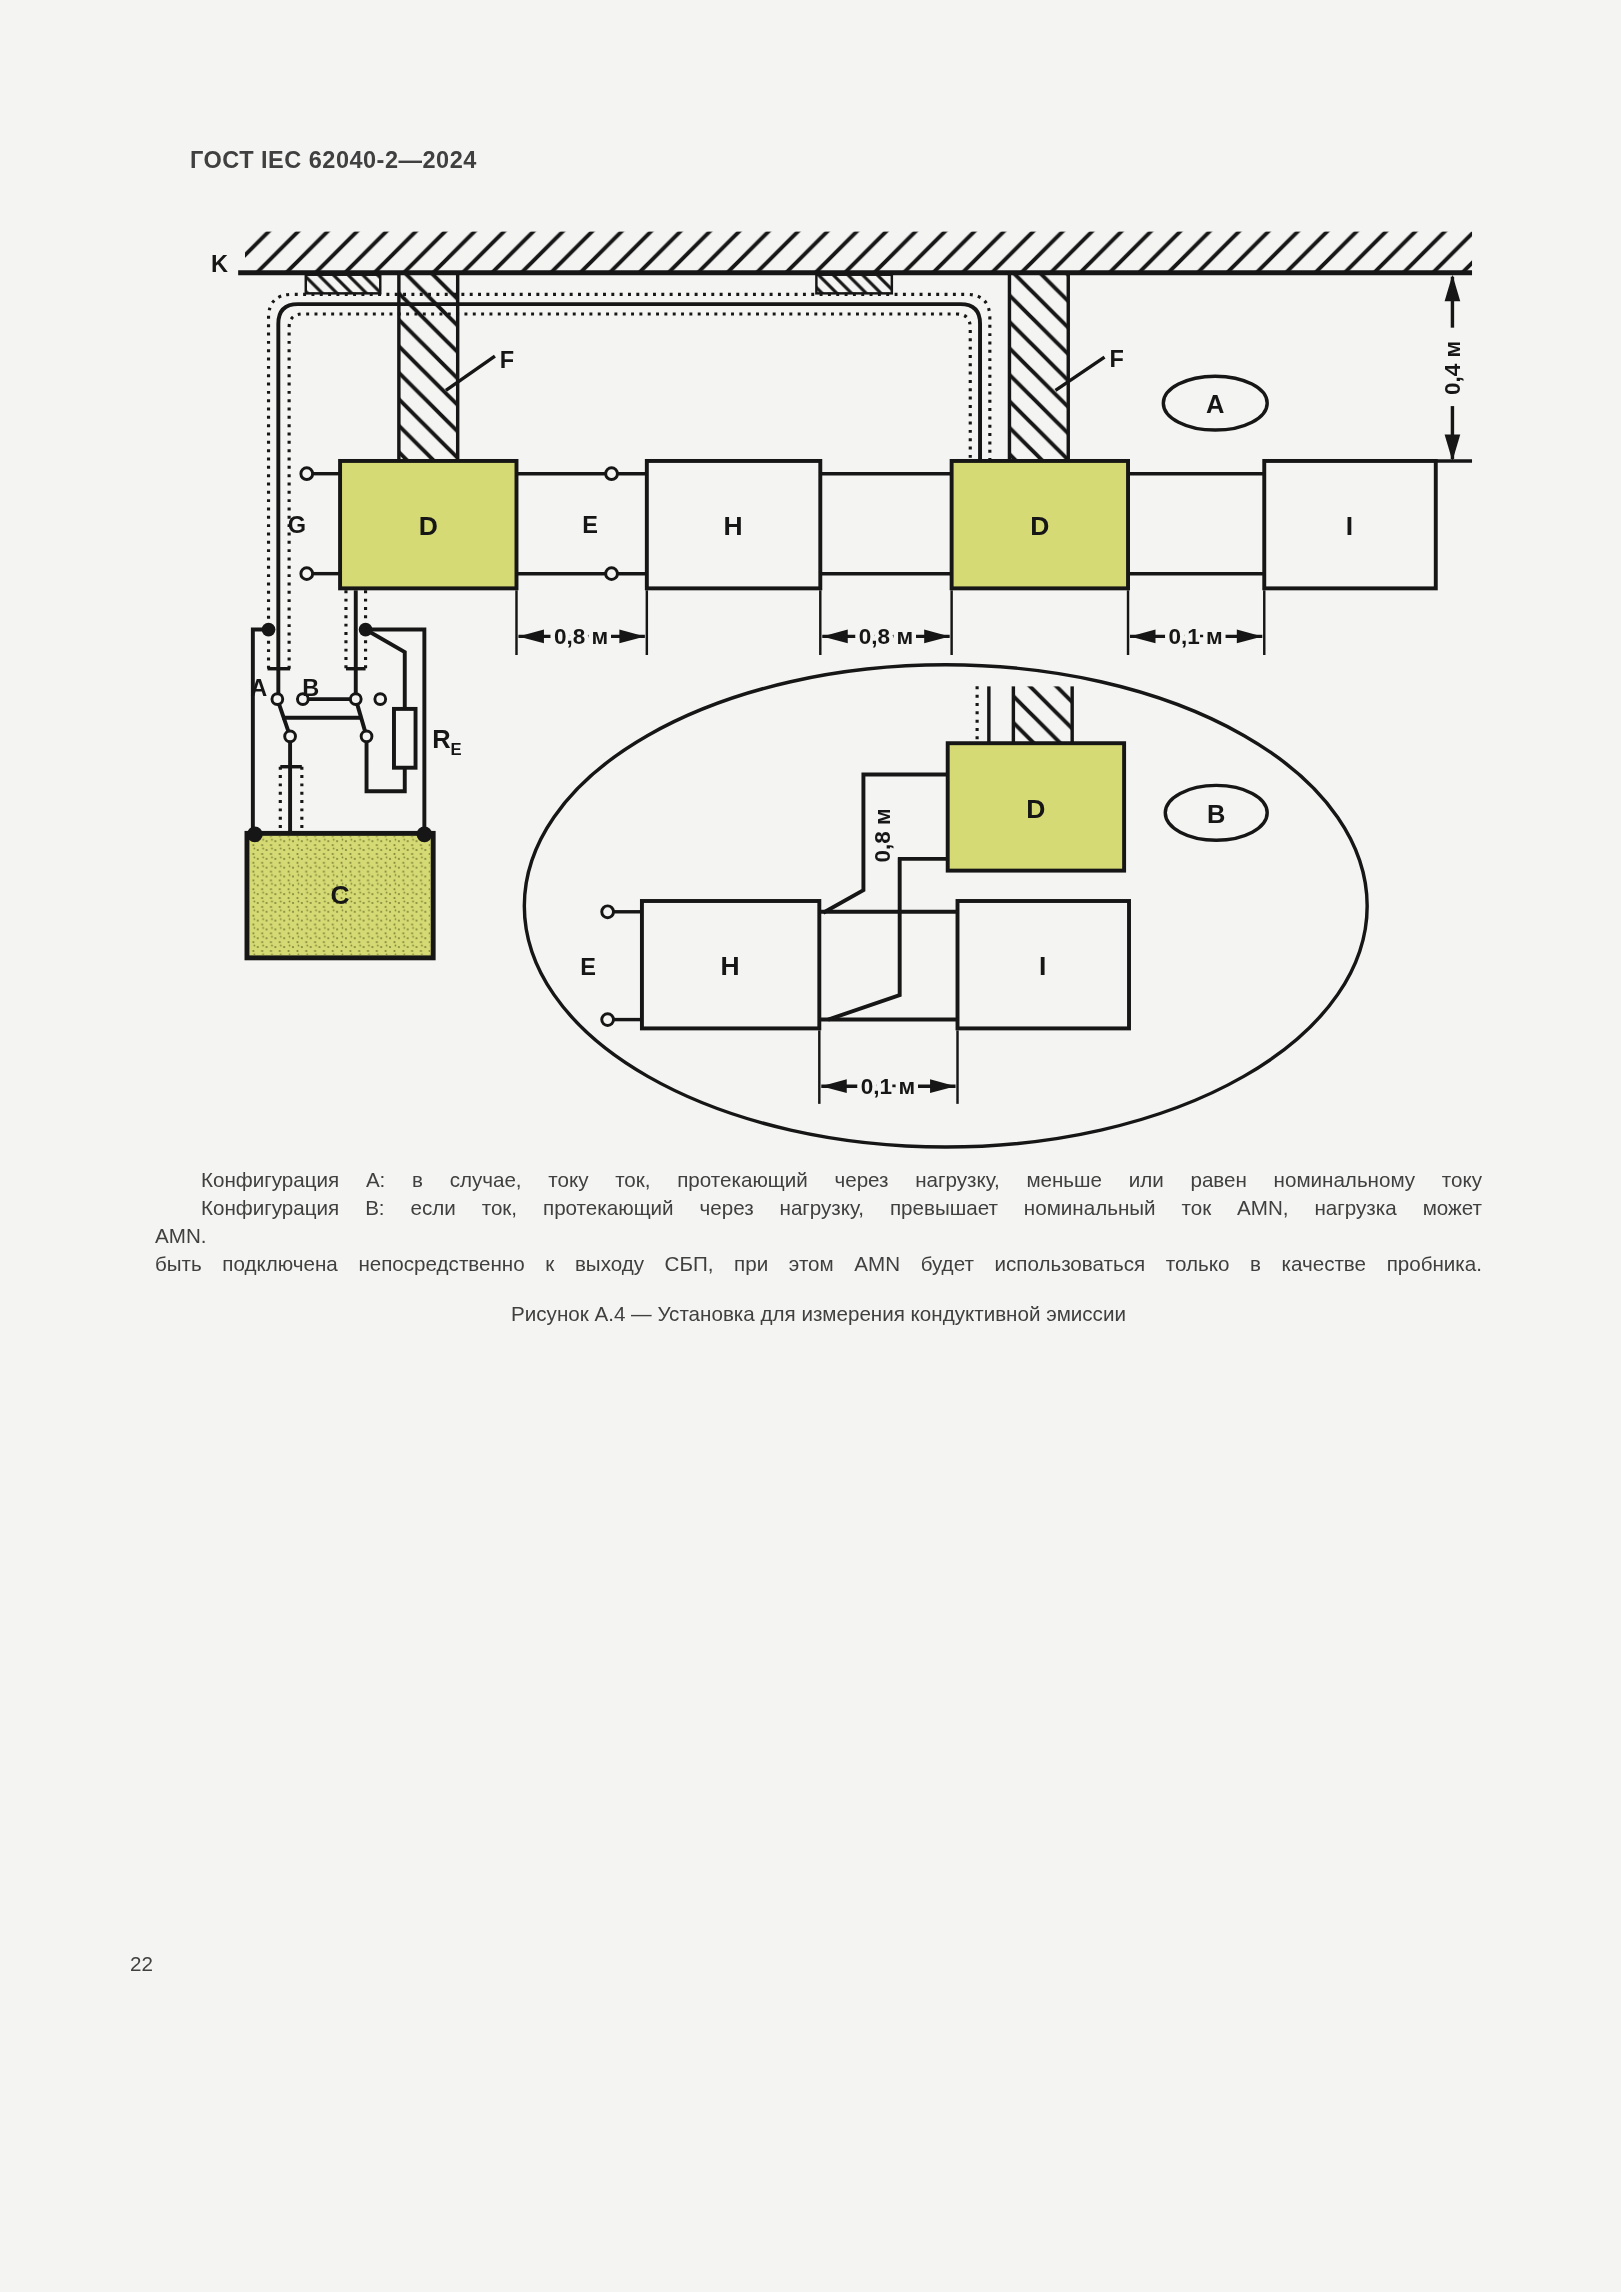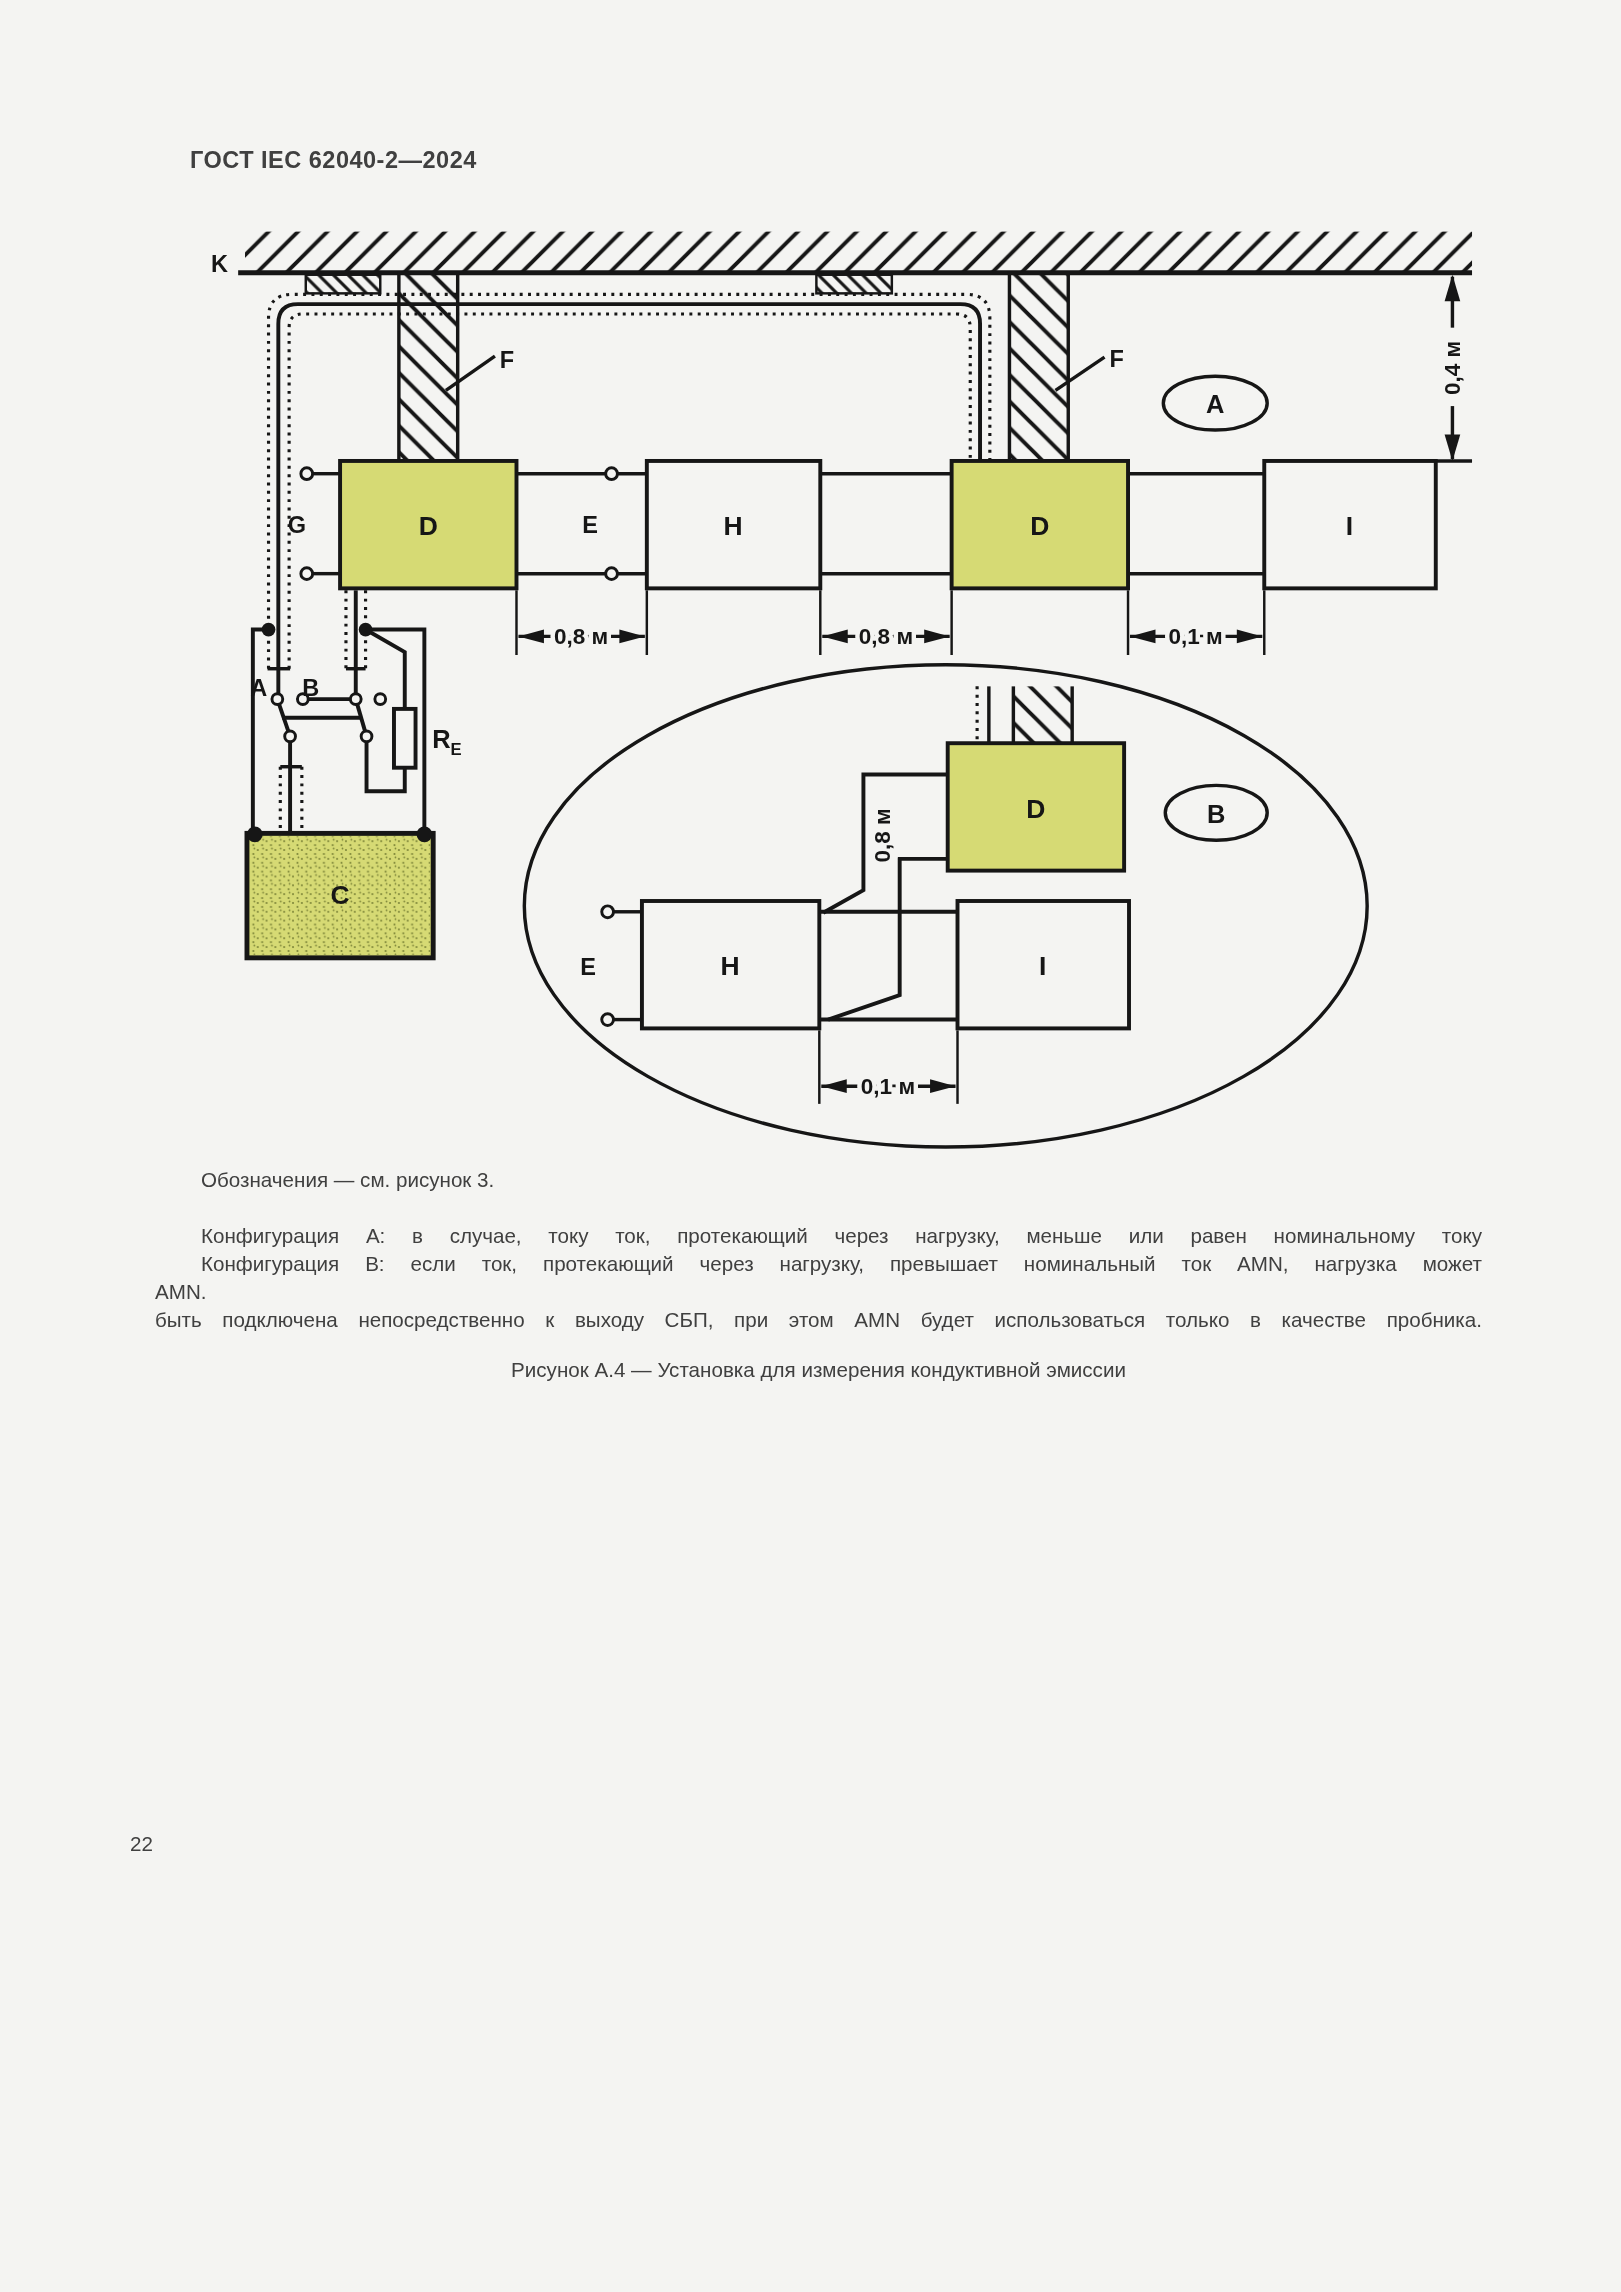--- a/index.html
+++ b/index.html
@@ -6,21 +6,21 @@
   .page{position:relative;width:1621px;height:2293px;background:#f4f4f2;overflow:hidden;
         font-family:"Liberation Sans", sans-serif;color:#404040;margin:0 auto;}
   .abs{position:absolute;}
   .doc-header{left:190px;top:147px;font-size:23.5px;font-weight:bold;letter-spacing:0.5px;}
   .textblock{left:155px;top:1166px;width:1327px;font-size:20.6px;line-height:28px;}
   .p-line{white-space:normal;}
   .jfull{text-align:justify;text-align-last:justify;}
   .indent{text-indent:46px;}
   .legend{margin-bottom:28px;}
   .caption{margin-top:22px;text-align:center;}
-  .pagenum{left:130px;top:1832px;font-size:20.6px;}
+  .pagenum{left:130px;top:1952px;font-size:20.6px;}
   svg{position:absolute;left:0;top:0;}
   svg text{font-family:"Liberation Sans", sans-serif;fill:#161616;}
   .ln{stroke:#161616;fill:none;}
   .w2{stroke-width:2.5;} .w3{stroke-width:3.5;} .w4{stroke-width:4;} .w5{stroke-width:5;}
   .dot{stroke-dasharray:3 5.5;stroke-width:3.2;}
   .greenbox{fill:#d6da74;stroke:#161616;stroke-width:4;}
   .whitebox{fill:#f4f4f2;stroke:#161616;stroke-width:4;}
   .port{fill:#f4f4f2;stroke:#161616;stroke-width:3;}
   .dotj{fill:#161616;stroke:none;}
   .arr{fill:#161616;stroke:none;}
@@ -206,21 +206,20 @@
       <line x1="836" y1="1051" x2="836" y2="1126" class="ln w2"></line>
       <line x1="977" y1="1051" x2="977" y2="1126" class="ln w2"></line>
       <line x1="838" y1="1108" x2="975" y2="1108" class="ln w3"></line>
       <polygon class="arr" points="838,1108 864,1101 864,1115"></polygon>
       <polygon class="arr" points="975,1108 949,1101 949,1115"></polygon>
       <text x="906" y="1116" text-anchor="middle" class="dim">0,1 м</text>
     </g>
   </svg>
 
   <div class="abs textblock">
-    <div class="p-line indent legend">Обозначения — см. рисунок 3.</div>
     <div class="p-line indent jfull">Конфигурация А: в случае, току ток, протекающий через нагрузку, меньше или равен номинальному току</div>
     <div class="p-line indent jfull">Конфигурация В: если ток, протекающий через нагрузку, превышает номинальный ток AMN, нагрузка может</div>
     <div class="p-line">AMN.</div>
     <div class="p-line jfull">быть подключена непосредственно к выходу СБП, при этом AMN будет использоваться только в качестве пробника.</div>
     <div class="caption">
       <div>Рисунок А.4 — Установка для измерения кондуктивной эмиссии</div>
     </div>
   </div>
 
   <div class="abs pagenum">22</div>

